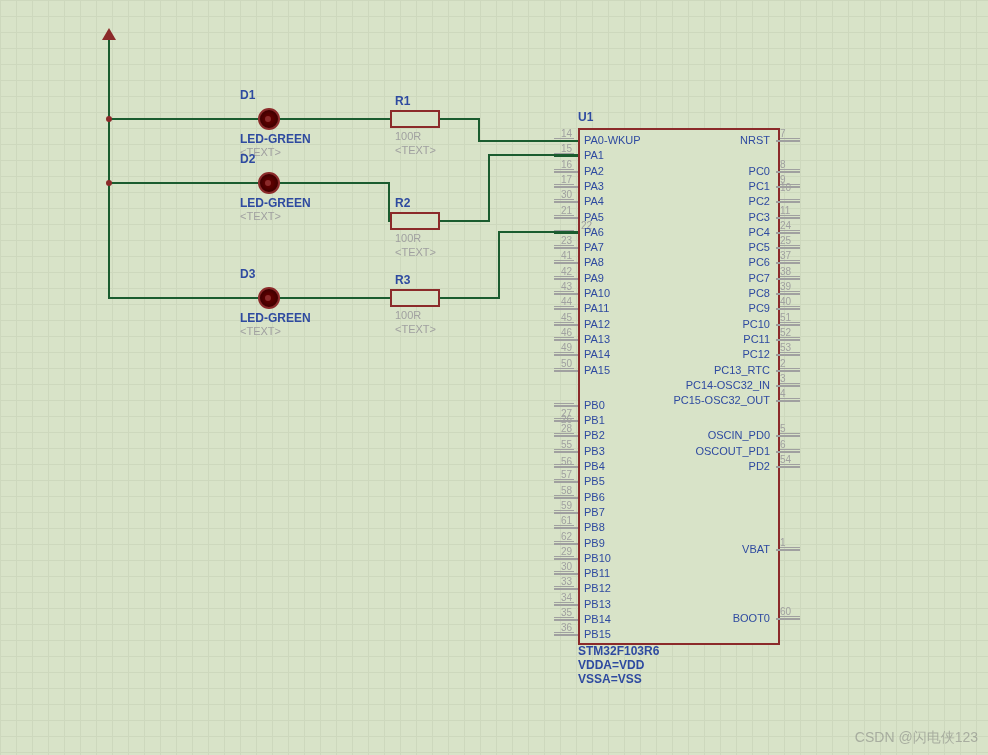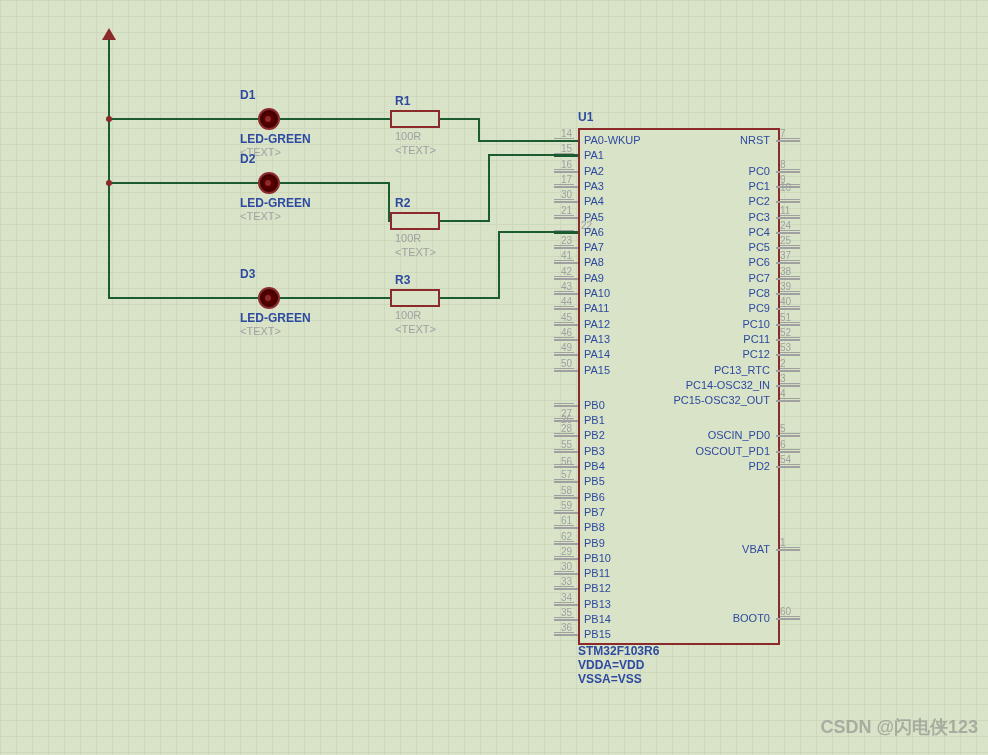--- a/index.html
+++ b/index.html
@@ -4,21 +4,21 @@
 <style>
 html,body{margin:0;padding:0;width:988px;height:755px;overflow:hidden;font-family:Arial,sans-serif}
 .canvas{position:relative;width:988px;height:755px;background:#d8e3c8;
   background-image:
     linear-gradient(#cdd8bd 1px,transparent 1px),
     linear-gradient(90deg,#cdd8bd 1px,transparent 1px),
     linear-gradient(#c6d1b6 1px,transparent 1px),
     linear-gradient(90deg,#c6d1b6 1px,transparent 1px);
   background-size:16px 16px,16px 16px,80px 80px,80px 80px;
 }
-.watermark{position:absolute;right:10px;bottom:16px;color:rgba(120,120,120,.5);font-size:18px;font-weight:bold;pointer-events:none}
+.watermark{position:absolute;right:10px;bottom:8px;color:rgba(120,120,120,.5);font-size:14px;font-weight:normal;pointer-events:none}
 .lbl{position:absolute;color:#2e4aa0;font-size:12px;font-weight:bold;white-space:nowrap}
 .sublbl{position:absolute;color:#a0a0a0;font-size:11px;white-space:nowrap}
 .pinlbl{position:absolute;color:#2e4aa0;font-size:11px;white-space:nowrap}
 .pinnum{position:absolute;color:#a0a0a0;font-size:10px;white-space:nowrap;text-align:right;width:20px}
 .pinnumR{position:absolute;color:#a0a0a0;font-size:10px;white-space:nowrap;text-align:left;width:20px}
 .chip{position:absolute;background:#d8e3c8;border:2px solid #8b2a2a}
 .led{position:absolute;width:18px;height:18px;border:2px solid #8b2a2a;background:radial-gradient(circle,#5a0000 30%,#2a0000 100%);border-radius:50%}
 .res{position:absolute;width:46px;height:14px;border:2px solid #8b2a2a;background:#d8e3c8}
 .wire{position:absolute;background:#1a5c2f}
 .wireH{height:2px}

